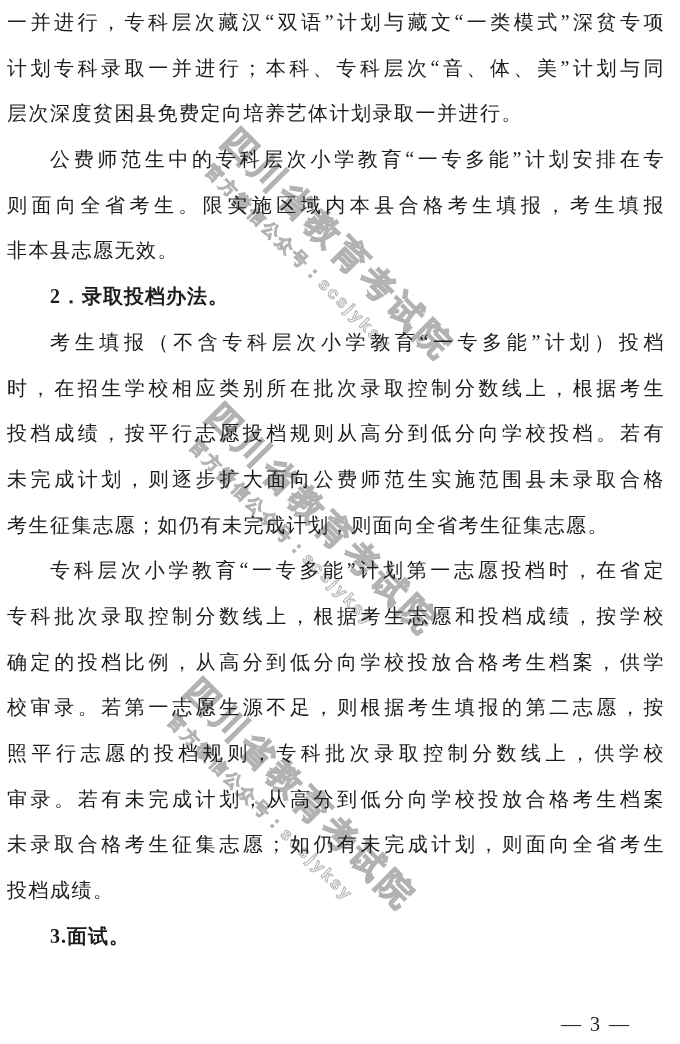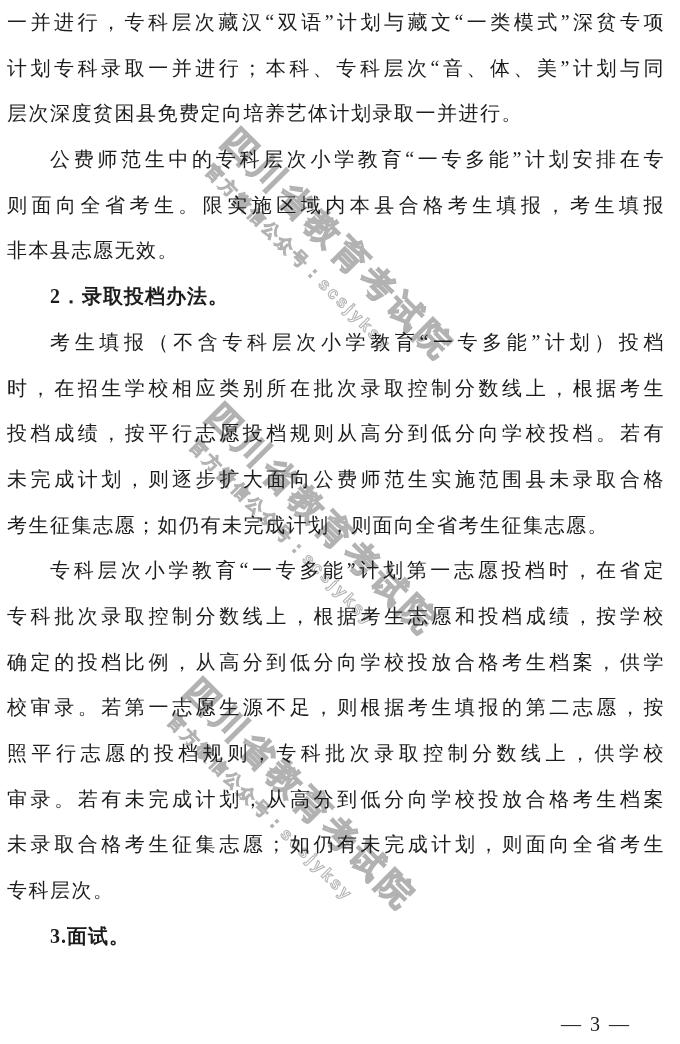--- a/index.html
+++ b/index.html
@@ -115,19 +115,19 @@
     <div class="line">投档成绩，按平行志愿投档规则从高分到低分向学校投档。若有</div>
     <div class="line">未完成计划，则逐步扩大面向公费师范生实施范围县未录取合格</div>
     <div class="line pend">考生征集志愿；如仍有未完成计划，则面向全省考生征集志愿。</div>
     <div class="line indent">专科层次小学教育“一专多能”计划第一志愿投档时，在省定</div>
     <div class="line">专科批次录取控制分数线上，根据考生志愿和投档成绩，按学校</div>
     <div class="line">确定的投档比例，从高分到低分向学校投放合格考生档案，供学</div>
     <div class="line">校审录。若第一志愿生源不足，则根据考生填报的第二志愿，按</div>
     <div class="line">照平行志愿的投档规则，专科批次录取控制分数线上，供学校</div>
     <div class="line">审录。若有未完成计划，从高分到低分向学校投放合格考生档案</div>
     <div class="line">未录取合格考生征集志愿；如仍有未完成计划，则面向全省考生</div>
-    <div class="line pend">专科层次。</div>
+    <div class="line pend">投档成绩。</div>
     <div class="line heading indent">3.面试。</div>
   </div>
 
   <div class="page-number">— 3 —</div>
 
 </div>
 
 </body></html>

